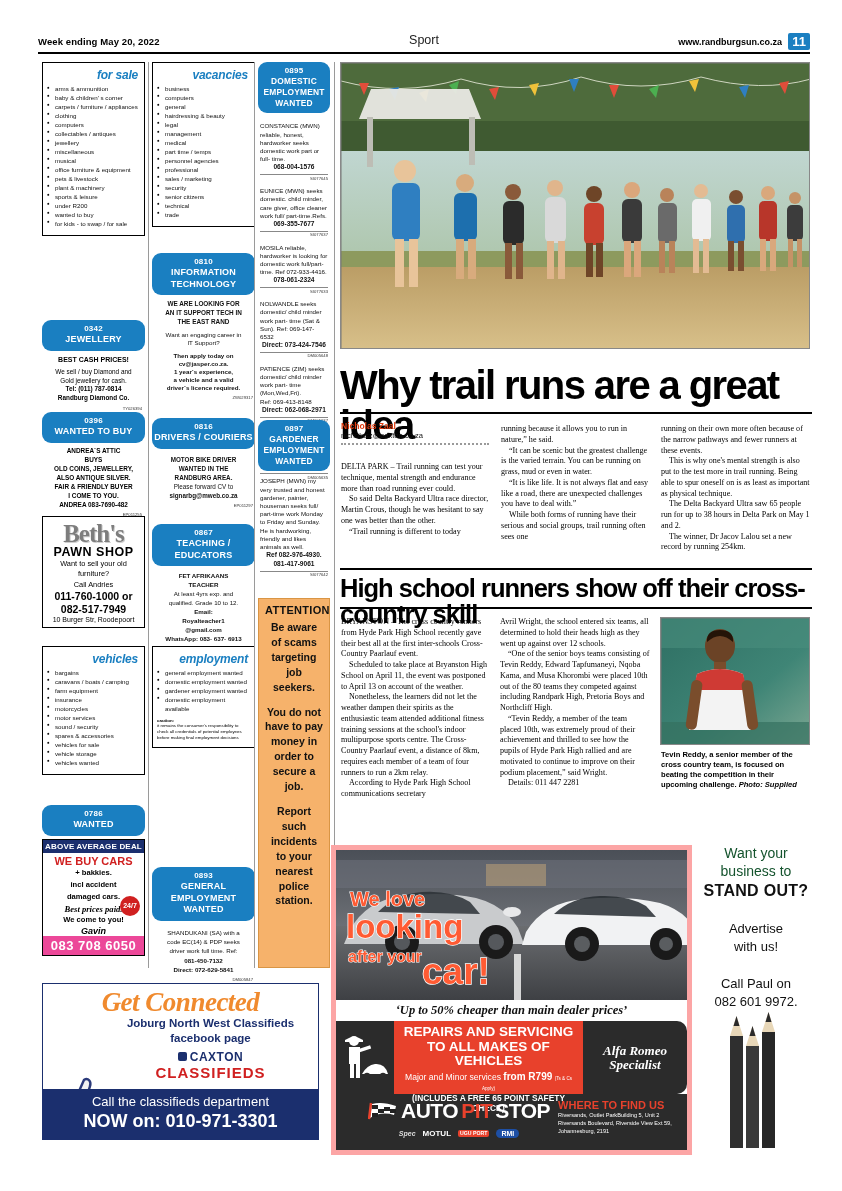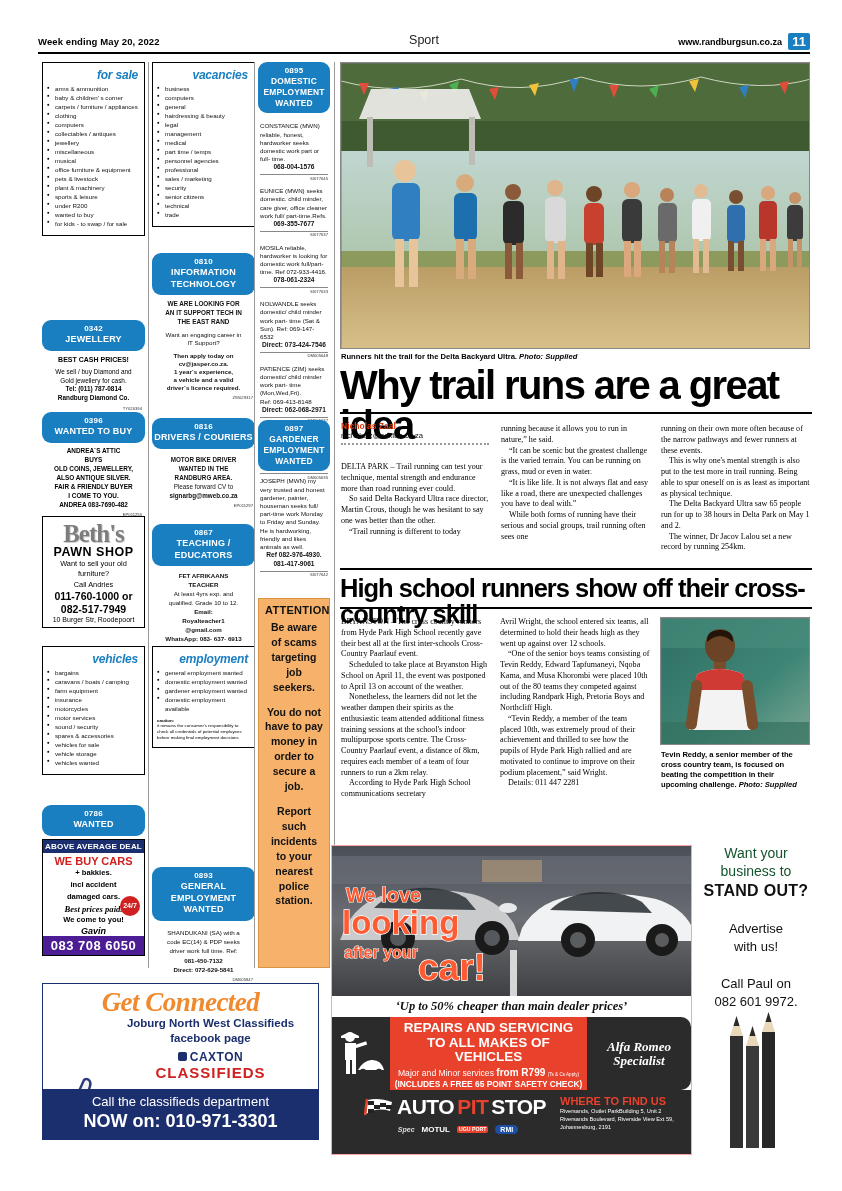--- a/index.html
+++ b/index.html
@@ -81,21 +81,21 @@
   }
   .attention-title { font-weight: bold; font-size: 11px; letter-spacing: .3px; margin-bottom: 4px; }
   .attention-text { font-size: 10.5px; line-height: 1.42; font-weight: 600; }
 
   
   .cars-ad { border: 1.5px solid #000; background: #fff; text-align: center; position: relative; }
   .cars-top { background: #1b2f6e; color: #fff; font-weight: bold; font-size: 8px; padding: 2px 0; letter-spacing: .2px; }
   .cars-red { color: #d02020; font-weight: bold; font-size: 11px; line-height: 1.1; padding-top: 2px; }
   .cars-mid { font-size: 7.6px; font-weight: bold; line-height: 1.35; padding: 1px 2px; }
   .cars-italic { font-family: "Liberation Serif", serif; font-style: italic; font-weight: bold; font-size: 8.6px; }
-  .cars-phone-band { background: #4c1d95; color: #fff; font-weight: bold; font-size: 13px; padding: 2px 0; letter-spacing: .5px; }
+  .cars-phone-band { background: #ec4899; color: #fff; font-weight: bold; font-size: 13px; padding: 2px 0; letter-spacing: .5px; }
   .cars-gavin { font-weight: bold; font-size: 9px; font-style: italic; }
   .badge247 {
     position: absolute; right: 4px; top: 56px; background: #d02020; color: #fff;
     border-radius: 50%; width: 20px; height: 20px; font-size: 7px; font-weight: bold;
     display: flex; align-items: center; justify-content: center;
   }
 
   
   .getconn { border: 1px solid #1b2f6e; background: #fff; position: relative; overflow: hidden; }
   .gc-script {
@@ -130,21 +130,21 @@
   .byline-mail { font-size: 7.6px; color: #111; }
   .byline-dots { border-bottom: 2.5px dotted #9a9a9a; margin-top: 3px; }
   .body-col {
     font-family: "Liberation Serif", serif; font-size: 8.1px; line-height: 1.33;
     color: #000; text-align: left;
   }
   .body-col p { margin: 0; }
   .body-col p + p { text-indent: 8px; }
 
   
-  .autopit { position: absolute; border: 1px solid #fca5a5; overflow: hidden; background: #fff; }
+  .autopit { position: absolute; border: 5px solid #fca5a5; overflow: hidden; background: #fff; }
   .ap-photo { position: relative; overflow: hidden; }
   .ap-slogan {
     background: #fff; text-align: center; font-family: "Liberation Serif", serif;
     font-style: italic; font-weight: bold; font-size: 12.5px; padding: 3px 0; color: #111;
   }
   .ap-red { background: #e8412c; color: #fff; }
   .ap-dark { background: #2b2b2b; color: #fff; }
   .ap-headline { font-weight: bold; font-size: 13.5px; line-height: 1.08; text-align: center; }
   .ap-sub { font-size: 8.6px; text-align: center; margin-top: 2px; }
   .ap-sub b { font-size: 10px; }
@@ -582,24 +582,20 @@
         <g transform="translate(442,128)">
             <circle cx="12" cy="7" r="6" fill="#c59367"></circle>
             <rect x="4" y="14" width="16" height="36" rx="5" fill="#3c3c3c"></rect>
             <rect x="5" y="48" width="5" height="28" fill="#c59367"></rect>
             <rect x="14" y="48" width="5" height="28" fill="#c59367"></rect>
           </g>
       </g>
       <rect x="0" y="0" width="470" height="287" fill="none" stroke="#777" stroke-width="1"></rect>
     </svg>
   </div>
-  <div class="photo-caption" style="position:absolute;left:341px;top:352px;width:470px;">
-    <span>Runners hit the trail for the Delta Backyard Ultra.</span>
-    <i>Photo: Supplied</i>
-  </div>
 
   <div class="headline hl-1" style="position:absolute;left:340px;top:365px;width:472px;">Why trail runs are a great idea</div>
   <div class="rule-thick" style="position:absolute;left:340px;top:412px;width:472px;height:1.5px;"></div>
 
   <div style="position:absolute;left:341px;top:421px;width:148px;">
     <div class="byline">Nicholas Zaal</div>
     <div class="byline-mail">nicholasz@caxton.co.za</div>
     <div class="byline-dots"></div>
   </div>
 

